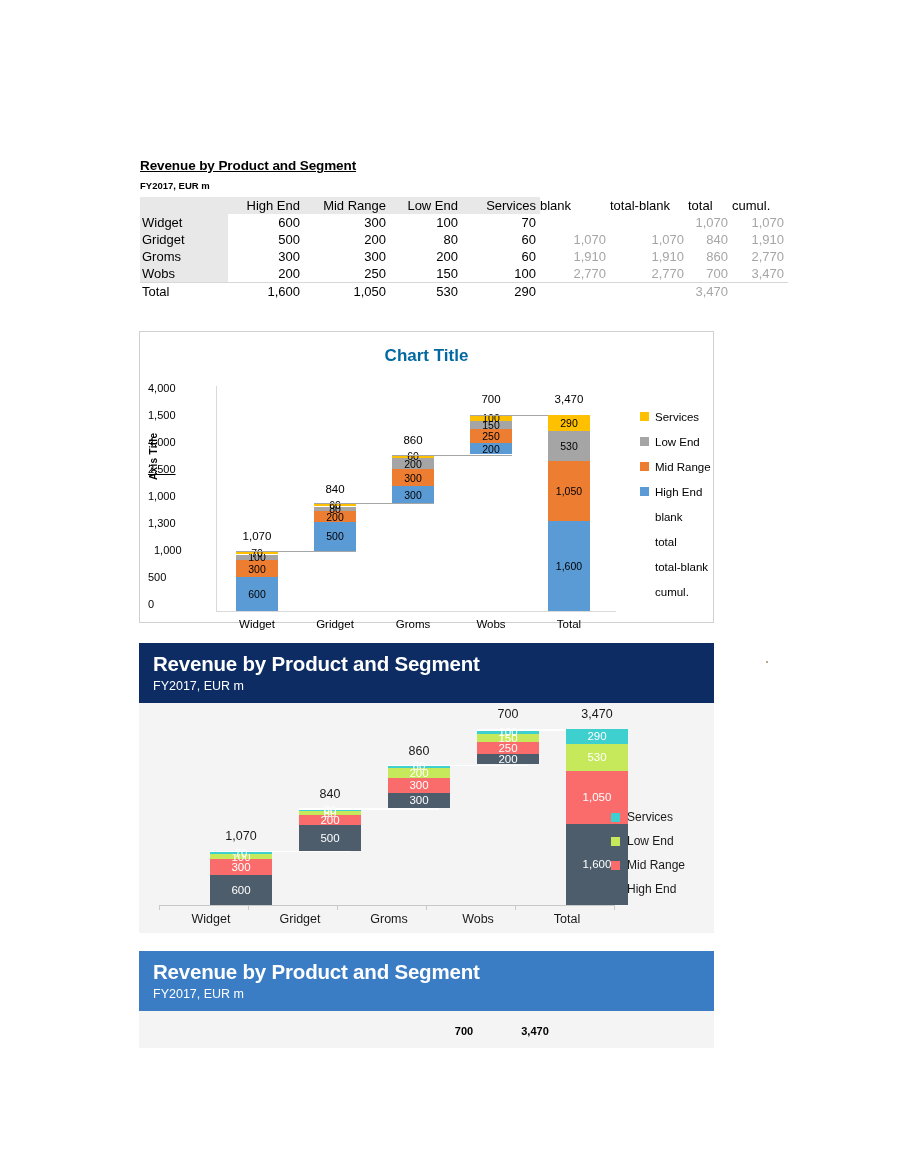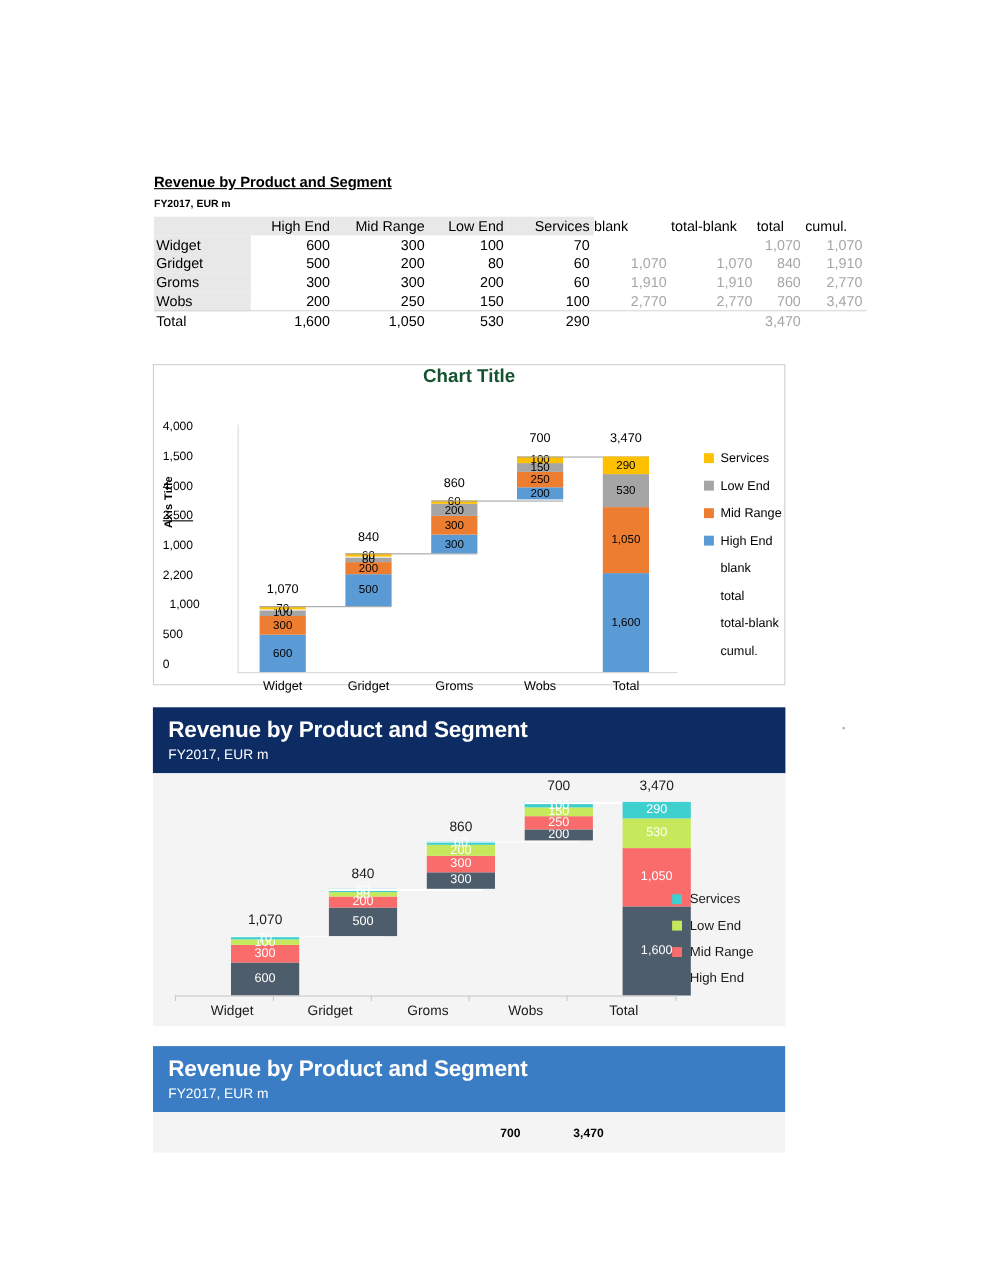--- a/index.html
+++ b/index.html
@@ -32,21 +32,21 @@
   .num { text-align: right; }
   .gray-num { color: #a6a6a6; text-align: right; }
   .hdr-left { text-align: left !important; }
   .tbl-botline { border-top: 1px solid #d8d8d8; }
 
   
   .chart1 {
     position: absolute; left: 139px; top: 331px; width: 575px; height: 292px;
     border: 1px solid #d0d0d0; background: #fff;
   }
-  .c1-title { text-align: center; font-size: 17px; font-weight: bold; margin-top: 0; color: #14532d; }
+  .c1-title { text-align: center; font-size: 17px; font-weight: bold; margin-top: 14px; color: #0369a1; }
   .c1-axistitle {
     position: absolute; left: 8px; top: 148px; font-size: 10px; font-weight: bold;
     transform: rotate(-90deg); transform-origin: left top; white-space: nowrap; letter-spacing: 0.3px;
   }
   .c1-ytick { position: absolute; right: 0; font-size: 11px; text-align: left; width: 44px; color: #000; }
   .c1-xlabel { position: absolute; font-size: 11.5px; text-align: center; color: #000; }
   .c1-total { position: absolute; font-size: 11.5px; text-align: center; color: #000; }
   .seg { position: absolute; display: flex; align-items: center; justify-content: center;
          font-size: 10.5px; color: #000; overflow: visible; }
   .connector { position: absolute; background: #a6a6a6; height: 1px; }
@@ -173,21 +173,21 @@
 
 <div class="chart1">
   <div class="c1-title">Chart Title</div>
   <div class="c1-axistitle">Axis Title</div>
 
   <div class="c1-ytick" style="left:8px;top:50px;">4,000</div>
   <div class="c1-ytick" style="left:8px;top:77px;">1,500</div>
   <div class="c1-ytick" style="left:8px;top:104px;">4,000</div>
   <div class="c1-ytick" style="left:8px;top:131px;text-decoration:underline;">2,500</div>
   <div class="c1-ytick" style="left:8px;top:158px;">1,000</div>
-  <div class="c1-ytick" style="left:8px;top:185px;">2,200</div>
+  <div class="c1-ytick" style="left:8px;top:185px;">1,300</div>
   <div class="c1-ytick" style="left:14px;top:212px;">1,000</div>
   <div class="c1-ytick" style="left:8px;top:239px;">500</div>
   <div class="c1-ytick" style="left:8px;top:266px;">0</div>
 
   <div style="position:absolute;left:76px;top:54px;width:1px;height:226px;background:#d9d9d9;"></div>
   <div style="position:absolute;left:76px;top:279px;width:400px;height:1px;background:#d9d9d9;"></div>
 
   <div class="seg" style="left:96px;top:245.1px;width:42px;height:33.9px;background:#5B9BD5;">600</div>
   <div class="seg" style="left:96px;top:228.2px;width:42px;height:16.9px;background:#ED7D31;">300</div>
   <div class="seg" style="left:96px;top:222.5px;width:42px;height:5.7px;background:#A5A5A5;">100</div>

